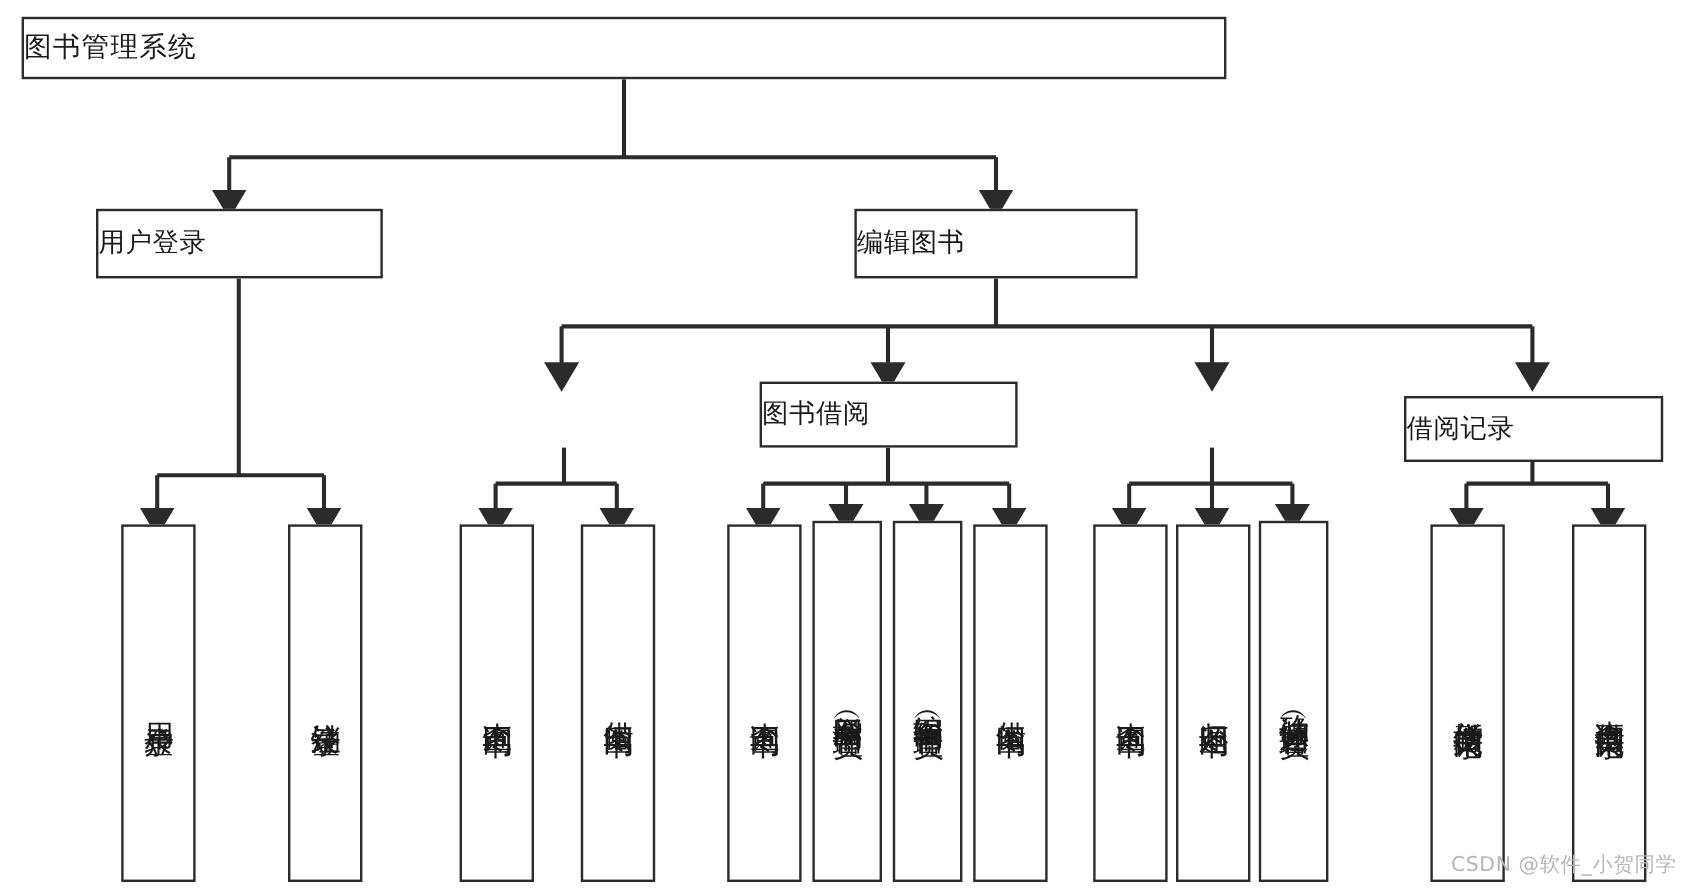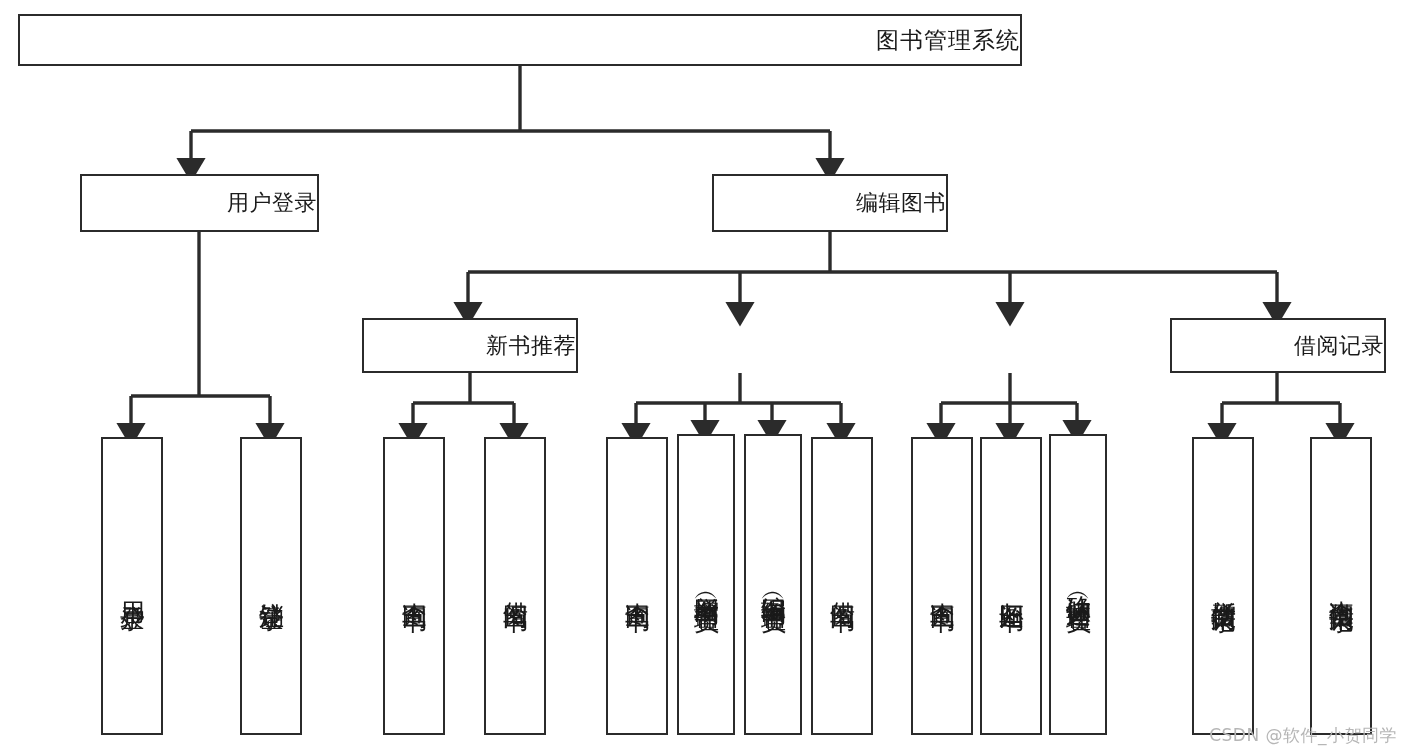--- a/index.html
+++ b/index.html
@@ -25,21 +25,21 @@
     height: 747px;
     pointer-events: none;
   }
   .node {
     position: absolute;
     box-sizing: border-box;
     border: 2.5px solid #2b2b2b;
     background: #ffffff;
     display: flex;
     align-items: center;
-    justify-content: flex-end;
+    justify-content: flex-start;
     color: #1a1a1a;
   }
   .node .lbl {
     display: block;
     line-height: 1.05;
     white-space: nowrap;
   }
   
   .node.h .lbl {
     font-size: 22px;
@@ -58,21 +58,21 @@
     writing-mode: vertical-rl;
     text-orientation: upright;
     font-size: 25px;
     line-height: 1.12;
     letter-spacing: 2px;
     white-space: nowrap;
   }
   .watermark {
     position: absolute;
     right: 8px;
-    bottom: 0;
+    bottom: 15px;
     font-size: 17px;
     color: #b6b6b6;
     letter-spacing: 0.5px;
     white-space: nowrap;
     user-select: none;
   }
 </style>
 </head>
 <body>
 
@@ -132,24 +132,24 @@
     <span class="lbl">图书管理系统</span>
   </div>
 
   <div class="node h" style="left:80px; top:174px; width:239px; height:58px;">
     <span class="lbl">用户登录</span>
   </div>
   <div class="node h" style="left:712px; top:174px; width:236px; height:58px;">
     <span class="lbl">编辑图书</span>
   </div>
 
-  <div class="node h" style="left:362px; top:318px; width:216px; height:55px;">
-    <span class="lbl">新书推荐</span>
+  <div class="node h" style="left:633px; top:318px; width:215px; height:55px;">
+    <span class="lbl">图书借阅</span>
   </div>
-  <div class="node h" style="left:1170px; top:318px; width:216px; height:55px;">
+  <div class="node h" style="left:1170px; top:330px; width:216px; height:55px;">
     <span class="lbl">借阅记录</span>
   </div>
 
   <div class="node v" style="left:101px; top:437px; width:62px; height:298px;">
     <span class="lbl">用户登录</span>
   </div>
   <div class="node v" style="left:240px; top:437px; width:62px; height:298px;">
     <span class="lbl">注销登录</span>
   </div>
 

